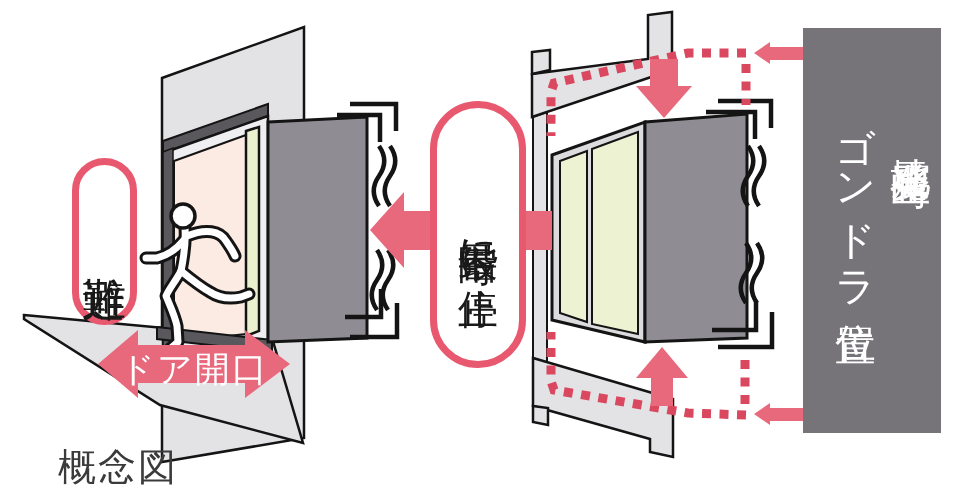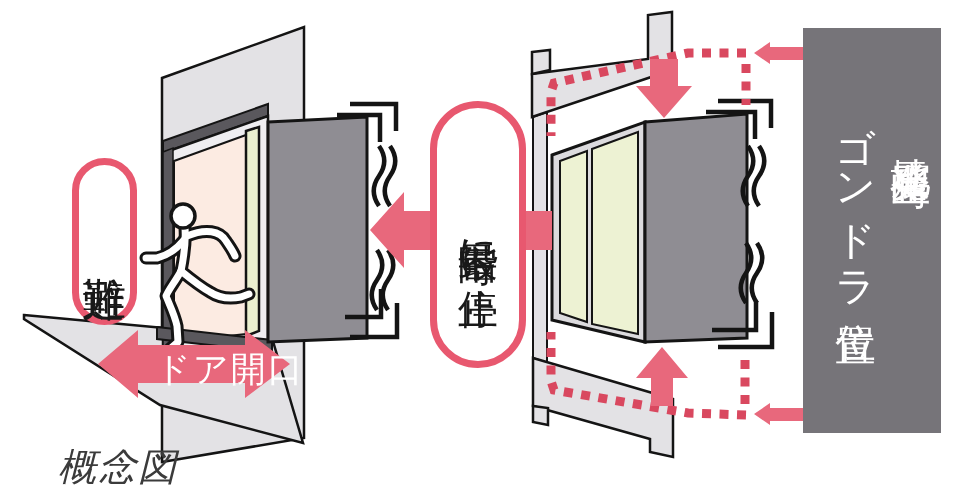--- a/index.html
+++ b/index.html
@@ -12,23 +12,23 @@
   .vtext{writing-mode:vertical-rl;text-orientation:upright;}
   .capsule{
     position:absolute;background:#ffffff;border:7px solid #e8586f;
     display:flex;align-items:center;justify-content:center;box-sizing:border-box;
     color:#191919;
   }
   #hinan-capsule{left:72px;top:158px;width:65px;height:167px;border-radius:36px;font-size:44px;line-height:1.08;}
   #moyori-capsule{left:430px;top:101px;width:96px;height:267px;border-radius:48px;font-size:40px;line-height:1.03;}
   #door-open-label{
     left:116px;top:346px;width:156px;text-align:center;color:#ffffff;
-    font-size:35px;letter-spacing:2px;white-space:nowrap;margin-left:36px;
+    font-size:35px;letter-spacing:2px;white-space:nowrap;
   }
-  #caption{left:58px;top:442px;font-size:38px;color:#3b3b3b;letter-spacing:2px;font-style:italic;}
+  #caption{left:58px;top:442px;font-size:38px;color:#3b3b3b;letter-spacing:2px;}
   #quake-panel{
     left:803px;top:28px;width:138px;height:405px;background:#767479;color:#ffffff;
   }
   .vcol{position:absolute;font-size:40px;letter-spacing:3px;white-space:nowrap;}
   #panel-line1{left:81px;top:98px;}
   #panel-line2{left:26px;top:70px;}
 </style>
 </head>
 <body>
 

